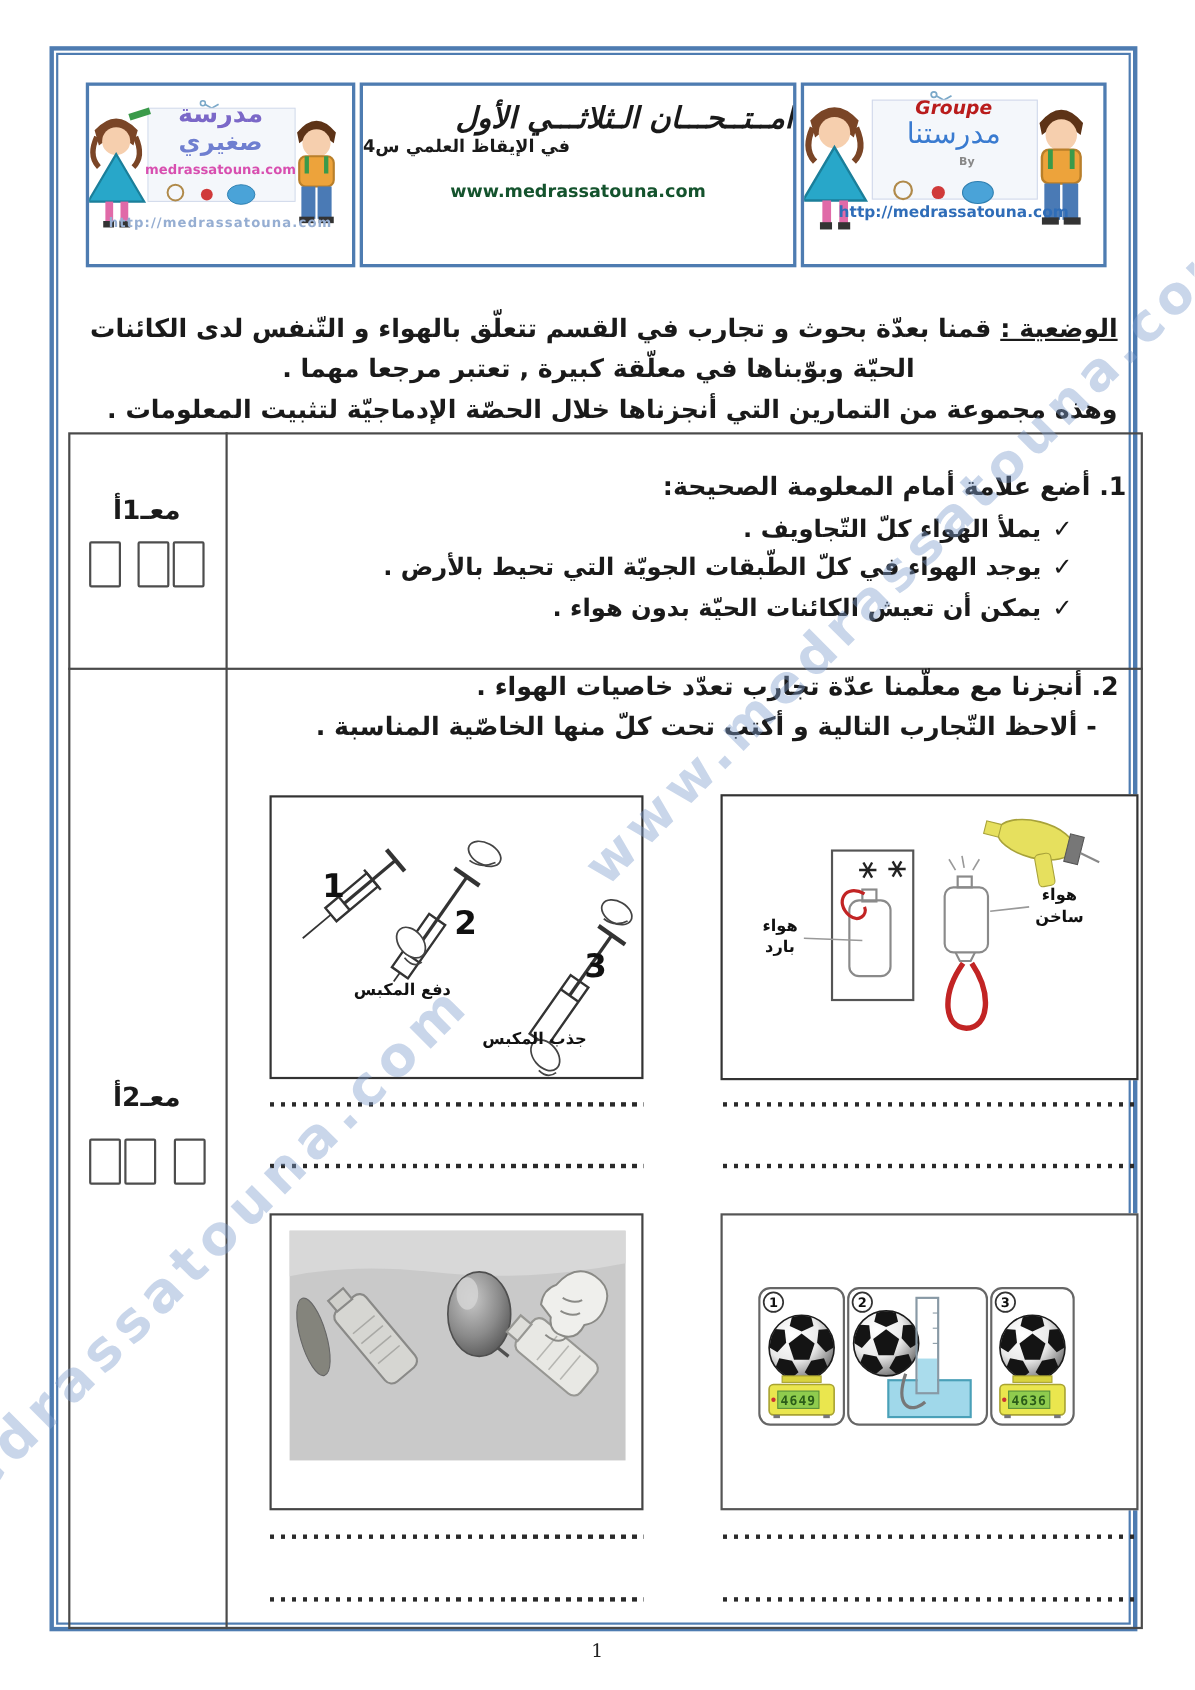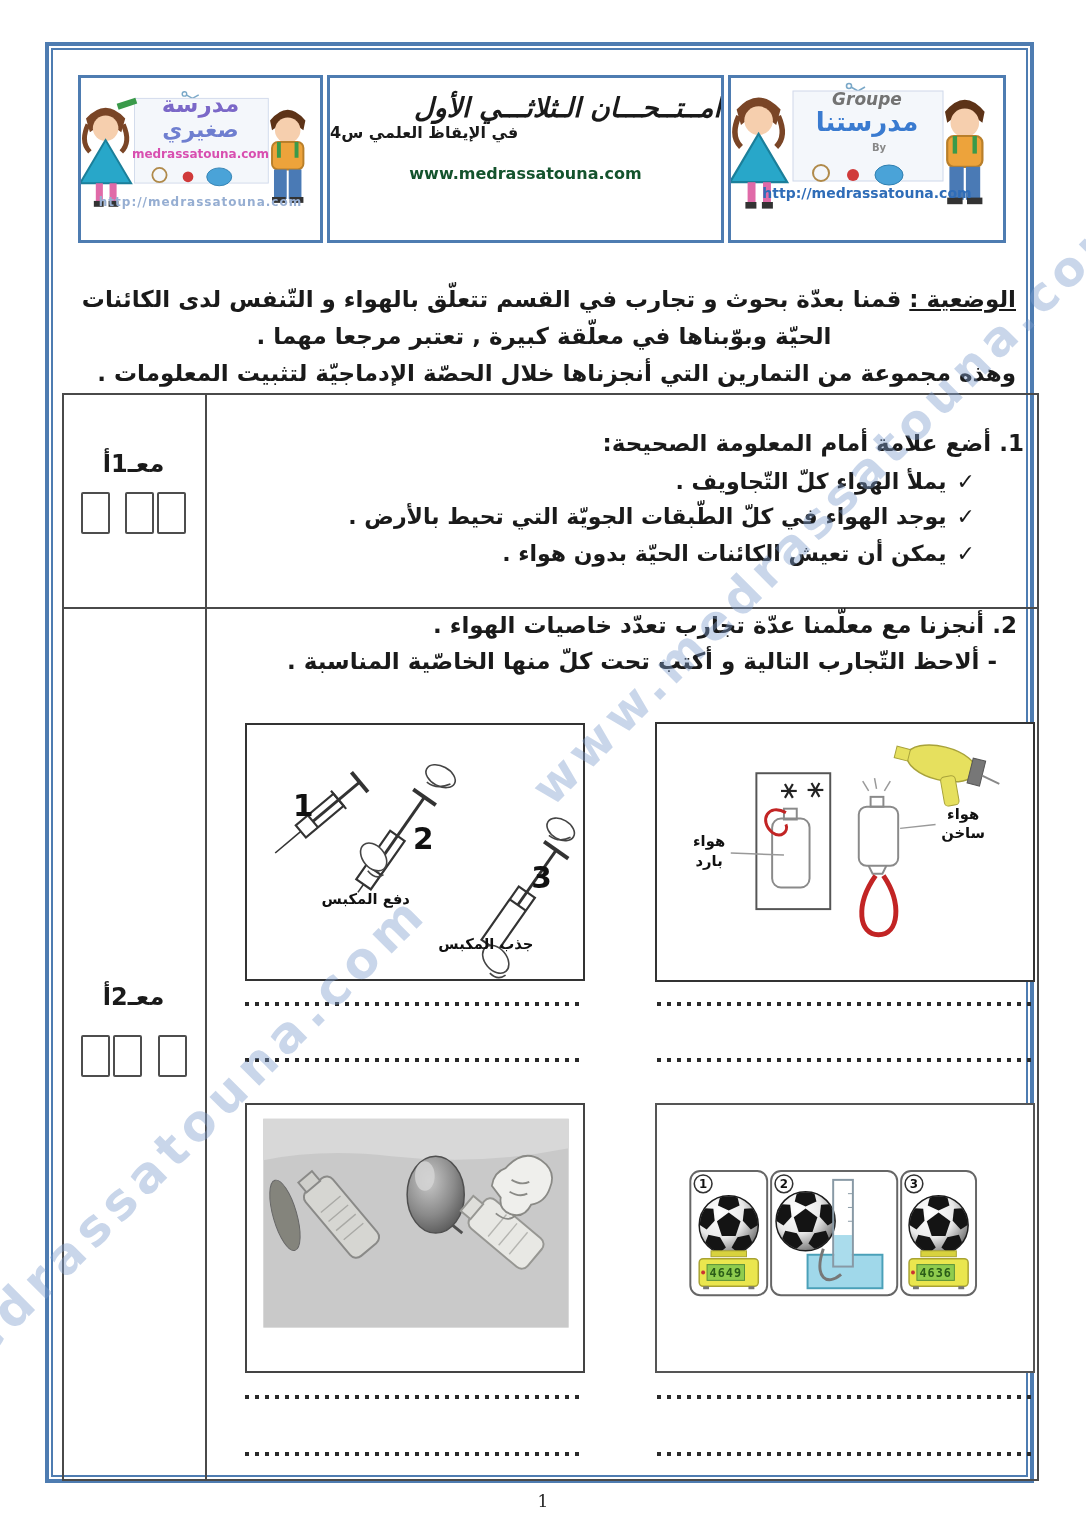--- a/index.html
+++ b/index.html
@@ -13,22 +13,22 @@
   
   .hdr{position:absolute;left:78px;top:75px;width:928px;height:168px;display:flex;gap:4px;box-sizing:border-box;}
   .hcell{border:3px solid #4e7cb1;background:#fff;position:relative;box-sizing:border-box;overflow:hidden;}
   .hcell.l{width:245px;} .hcell.c{flex:1;} .hcell.r{width:278px;}
   .logo-svg{position:absolute;inset:0;width:100%;height:100%;}
   .ltxt{position:absolute;left:0;right:0;text-align:center;line-height:1.1;}
   .school1{top:14px;font-size:23px;font-weight:bold;color:#7b68c8;text-shadow:0 0 2px #fff;}
   .school2{top:40px;font-size:22px;font-weight:bold;color:#6f7fd0;text-shadow:0 0 2px #fff;}
   .lsite{top:70px;font-size:12px;font-weight:bold;color:#d84fb0;}
   .lurl{top:118px;font-size:12px;font-weight:bold;color:#96aed2;letter-spacing:1px;}
-  .groupe{top:12px;font-size:17px;font-weight:bold;font-style:italic;color:#737373;}
-  .rname{top:30px;font-size:26px;font-weight:bold;color:#3a7bd0;text-shadow:0 0 2px #fff;}
+  .groupe{top:12px;font-size:17px;font-weight:bold;font-style:italic;color:#b91c1c;}
+  .rname{top:30px;font-size:26px;font-weight:normal;color:#3a7bd0;text-shadow:0 0 2px #fff;}
   .rby{top:64px;font-size:10px;font-weight:bold;color:#888;padding-left:24px;}
   .rurl{top:108px;font-size:14px;font-weight:bold;color:#2f6db8;}
   .title1{margin-top:14px;text-align:right;font-size:27px;font-weight:bold;font-style:italic;direction:rtl;}
   .title2{text-align:left;font-size:16px;font-weight:bold;direction:rtl;}
   .csite{margin-top:22px;text-align:center;font-size:16px;color:#14532d;font-weight:bold;}
 
   
   .intro{position:absolute;left:72px;top:281px;width:944px;direction:rtl;font-size:23px;font-weight:600;line-height:37px;}
   .intro .u{font-weight:bold;text-decoration:underline;}
   .intro .c{text-align:center;}

